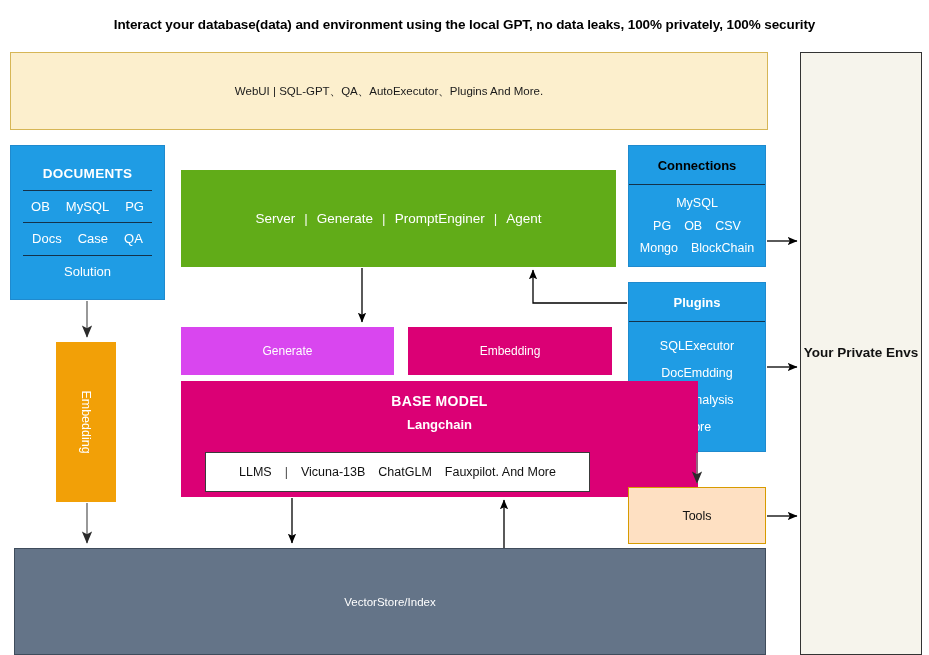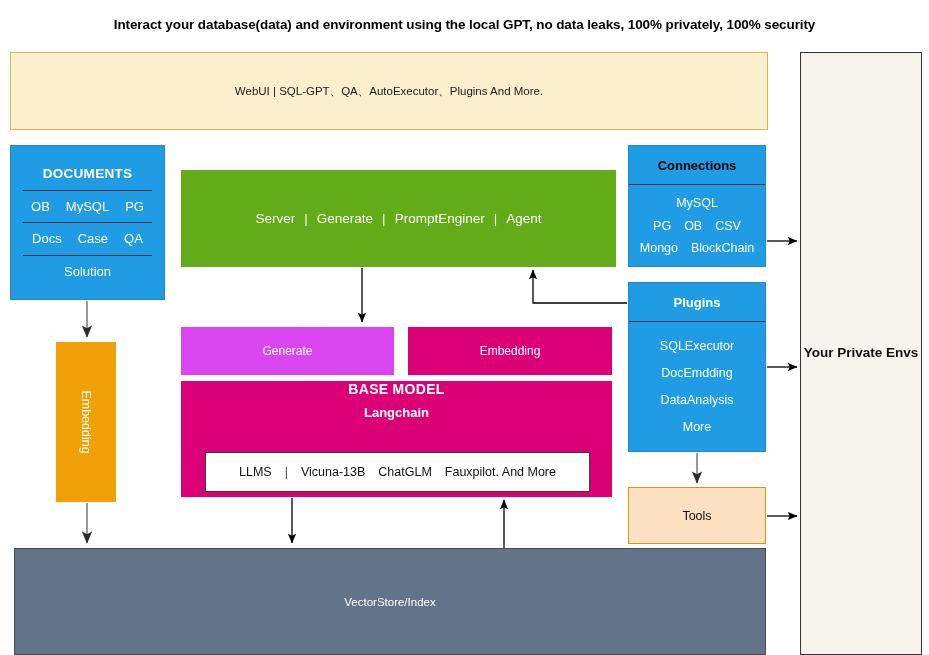--- a/index.html
+++ b/index.html
@@ -165,23 +165,24 @@
   #embedding-small-box {
     left: 408px; top: 327px;
     width: 204px; height: 48px;
     background: #DB0075;
     font-size: 12px; color: #ffffff;
   }
 
   
   #base-model-box {
     left: 181px; top: 381px;
-    width: 431px; height: 116px;
+    width: 517px; height: 116px;
     background: #DB0075;
     justify-content: flex-start;
+    padding-top: 12px;
   }
   #base-model-title {
     font-size: 14px; font-weight: bold; color: #ffffff;
     letter-spacing: 0.3px;
   }
   #langchain-label {
     margin-top: 8px;
     font-size: 13px; font-weight: bold; color: #ffffff;
   }
   #llms-strip {

